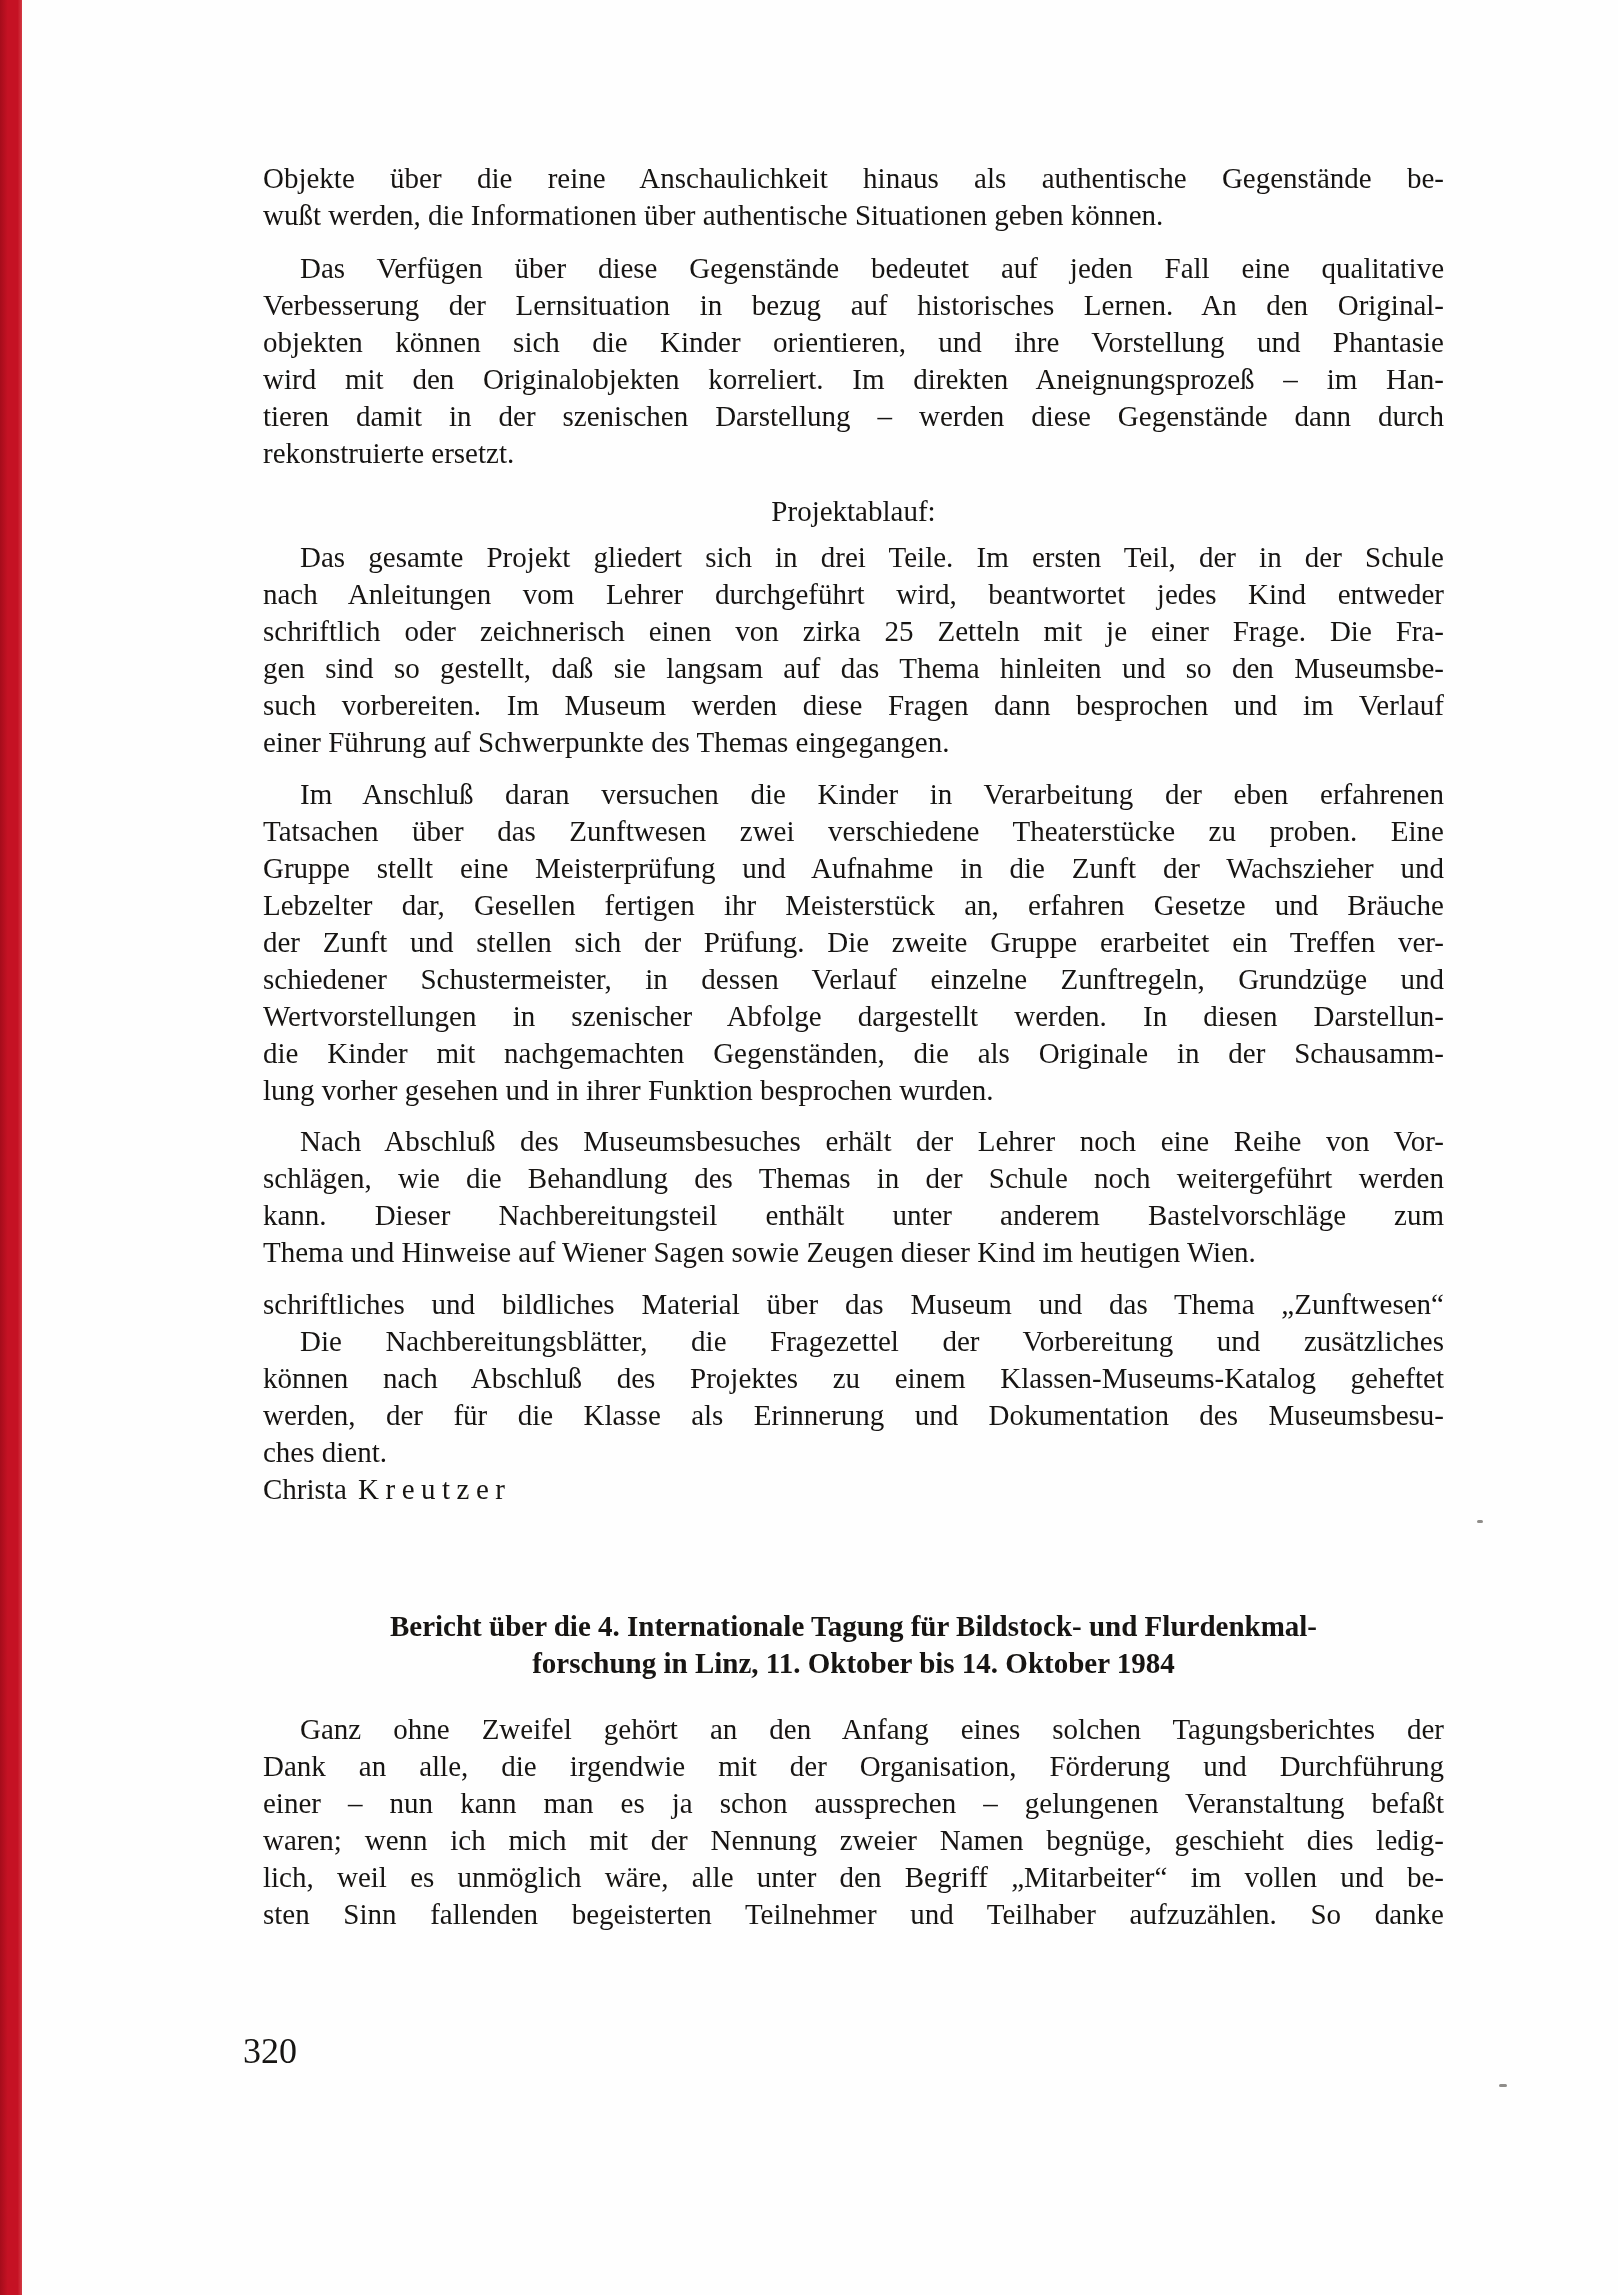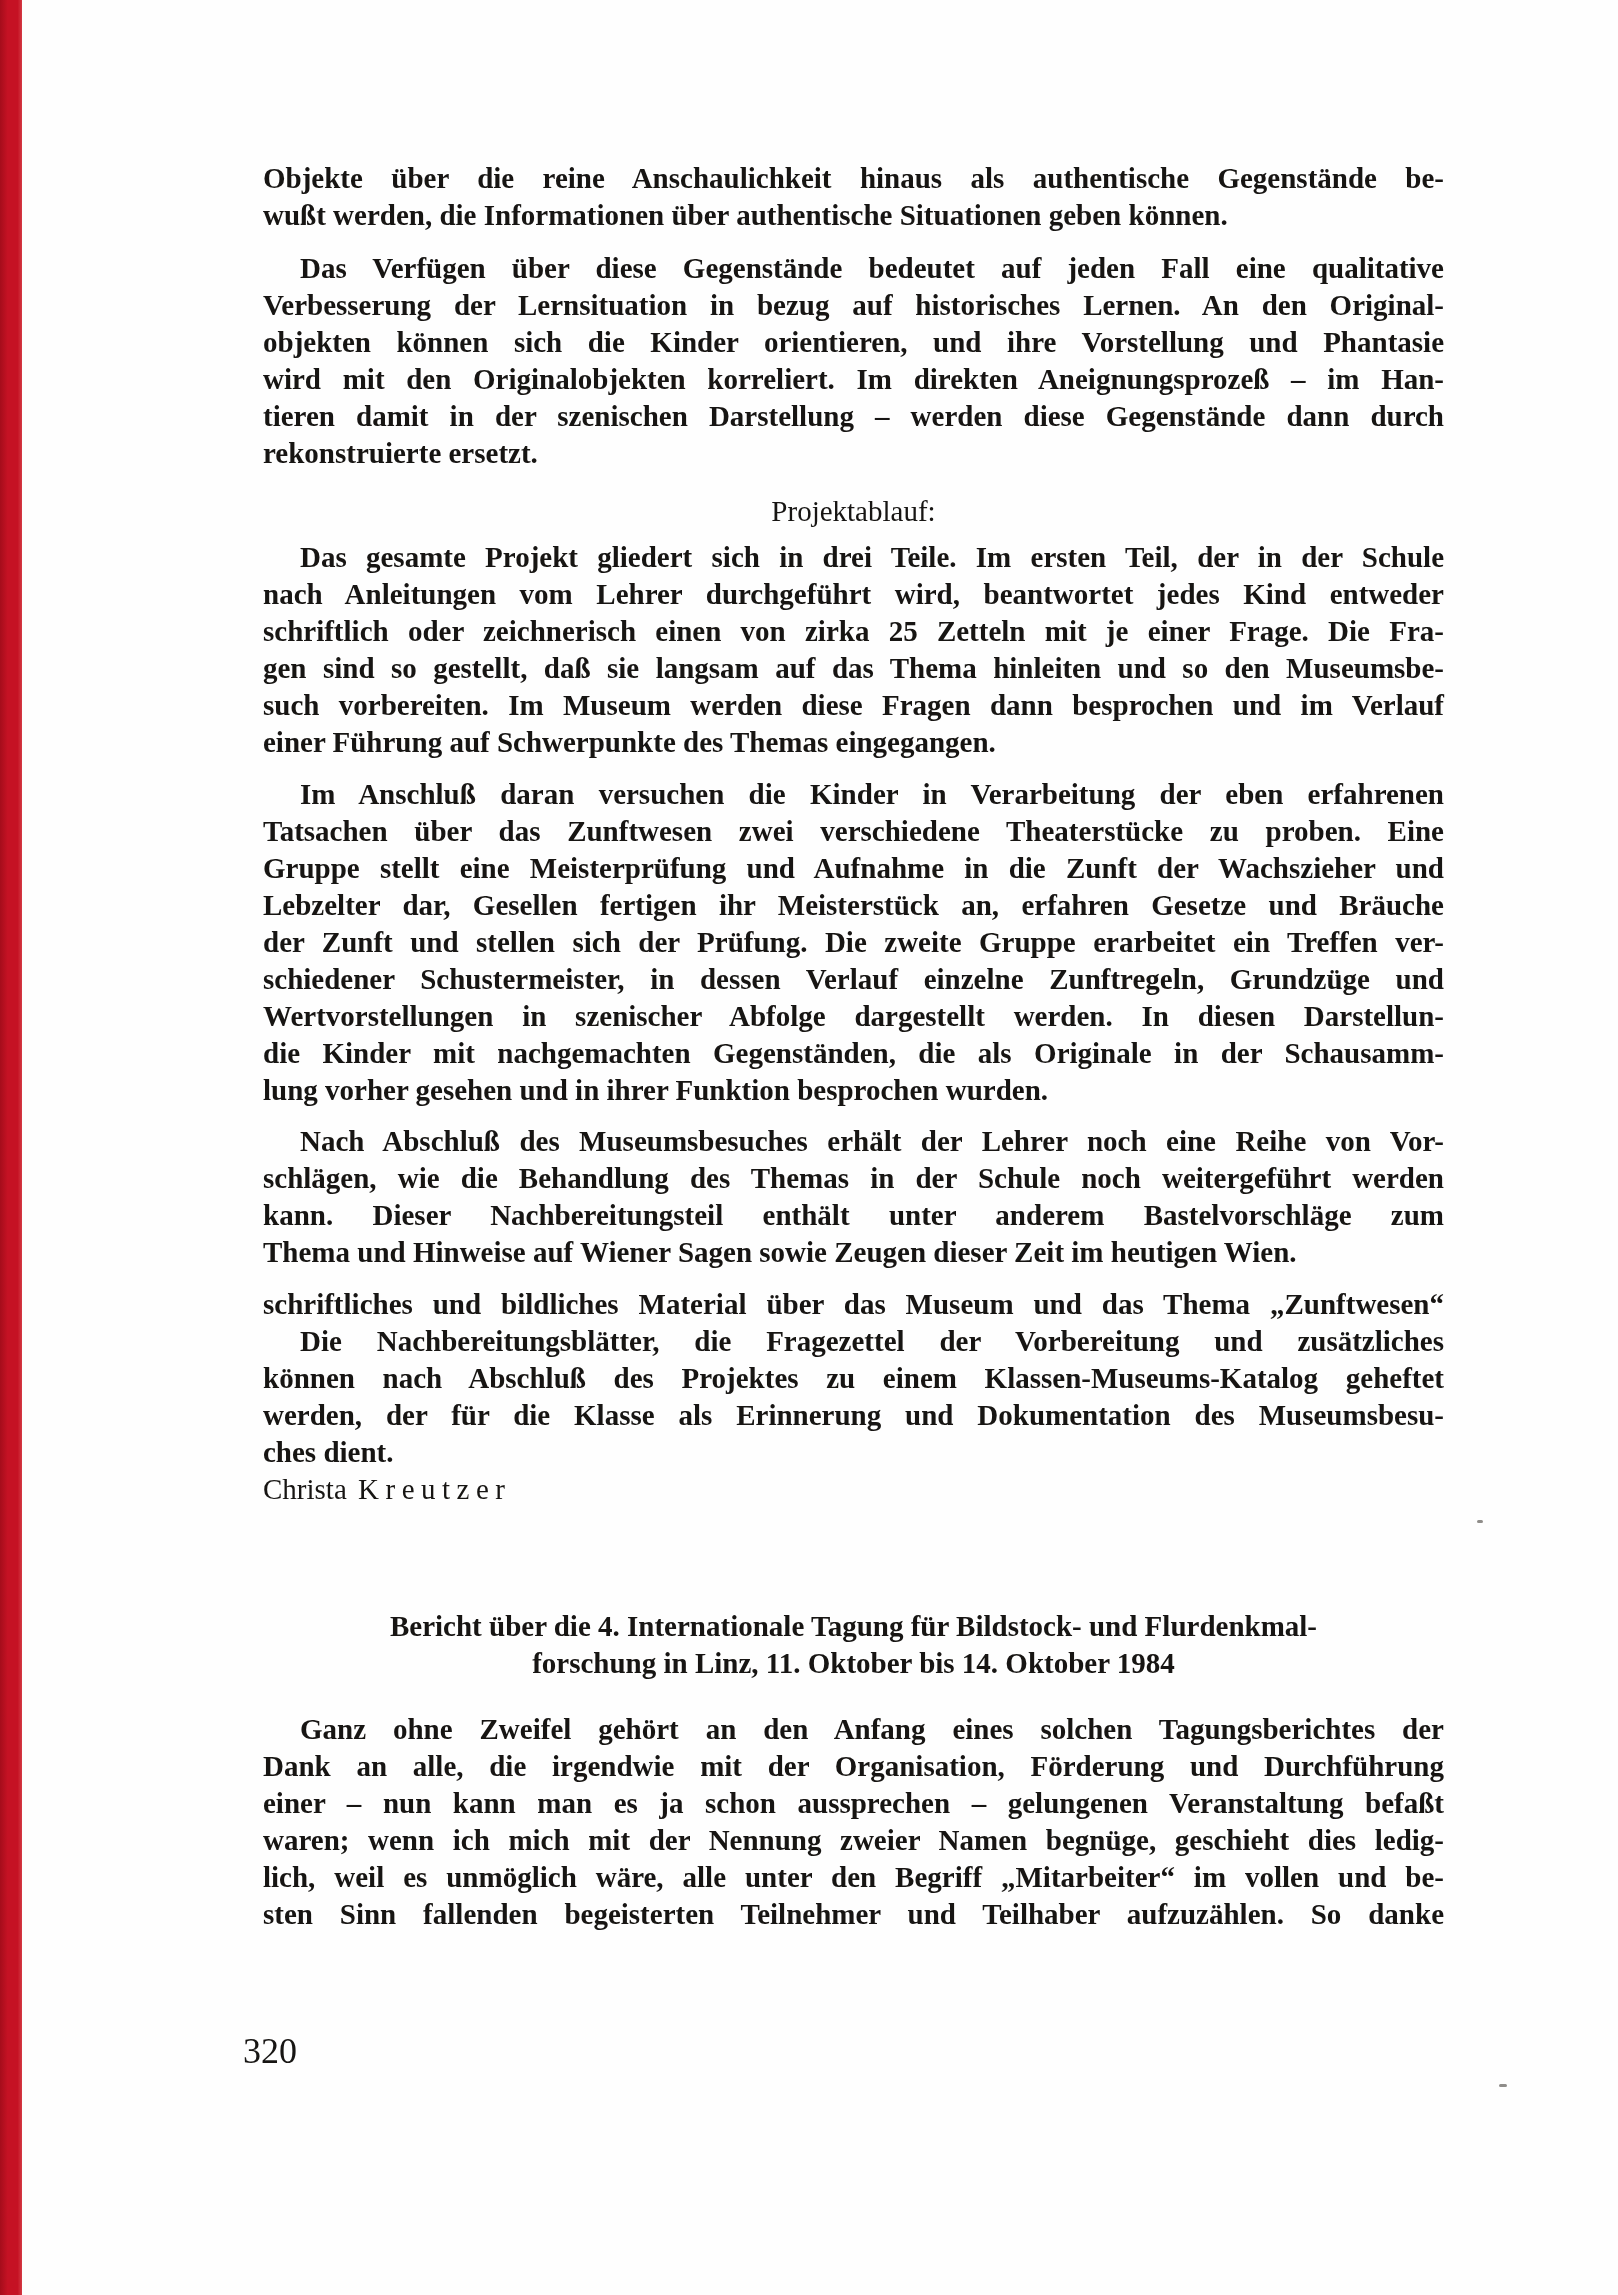--- a/index.html
+++ b/index.html
@@ -14,21 +14,21 @@
     position:absolute;left:0;top:0;width:22px;height:2295px;
     background:linear-gradient(to right,#a50d1b 0%,#c51224 35%,#c51224 80%,#d43a44 100%);
   }
   .page-body{
     position:absolute;left:263px;top:160px;width:1181px;
     font-size:29px;line-height:37px;
   }
   .ln{width:100%;text-align:left;white-space:normal;}
   .ln.j{text-align:justify;text-align-last:justify;}
   .ln.ind{padding-left:37px;box-sizing:border-box;}
-  .par{margin:0;font-weight:bold;}
+  .par{margin:0;}
   .par.gap{margin-top:14.6px;}
   .p2{margin-top:16px;}
   .p3{margin-top:9px;}
   .section-heading{
     margin-top:21px;margin-bottom:8px;
     text-align:center;font-size:29px;line-height:37px;font-weight:normal;
   }
   .signature{
     margin-top:0;text-align:left;font-size:29px;line-height:37px;
   }
@@ -87,21 +87,21 @@
       <div class="ln j">schiedener Schustermeister, in dessen Verlauf einzelne Zunftregeln, Grundzüge und</div>
       <div class="ln j">Wertvorstellungen in szenischer Abfolge dargestellt werden. In diesen Darstellun-</div>
       <div class="ln j">die Kinder mit nachgemachten Gegenständen, die als Originale in der Schausamm-</div>
       <div class="ln">lung vorher gesehen und in ihrer Funktion besprochen wurden.</div>
     </div>
 
   <div class="par gap">
       <div class="ln j ind">Nach Abschluß des Museumsbesuches erhält der Lehrer noch eine Reihe von Vor-</div>
       <div class="ln j">schlägen, wie die Behandlung des Themas in der Schule noch weitergeführt werden</div>
       <div class="ln j">kann. Dieser Nachbereitungsteil enthält unter anderem Bastelvorschläge zum</div>
-      <div class="ln">Thema und Hinweise auf Wiener Sagen sowie Zeugen dieser Zeit im heutigen Wien.</div>
+      <div class="ln">Thema und Hinweise auf Wiener Sagen sowie Zeugen dieser Kind im heutigen Wien.</div>
     </div>
 
   <div class="par gap">
       <div class="ln j">schriftliches und bildliches Material über das Museum und das Thema „Zunftwesen“</div>
       <div class="ln j ind">Die Nachbereitungsblätter, die Fragezettel der Vorbereitung und zusätzliches</div>
       <div class="ln j">können nach Abschluß des Projektes zu einem Klassen-Museums-Katalog geheftet</div>
       <div class="ln j">werden, der für die Klasse als Erinnerung und Dokumentation des Museumsbesu-</div>
       <div class="ln">ches dient.</div>
     </div>
 

